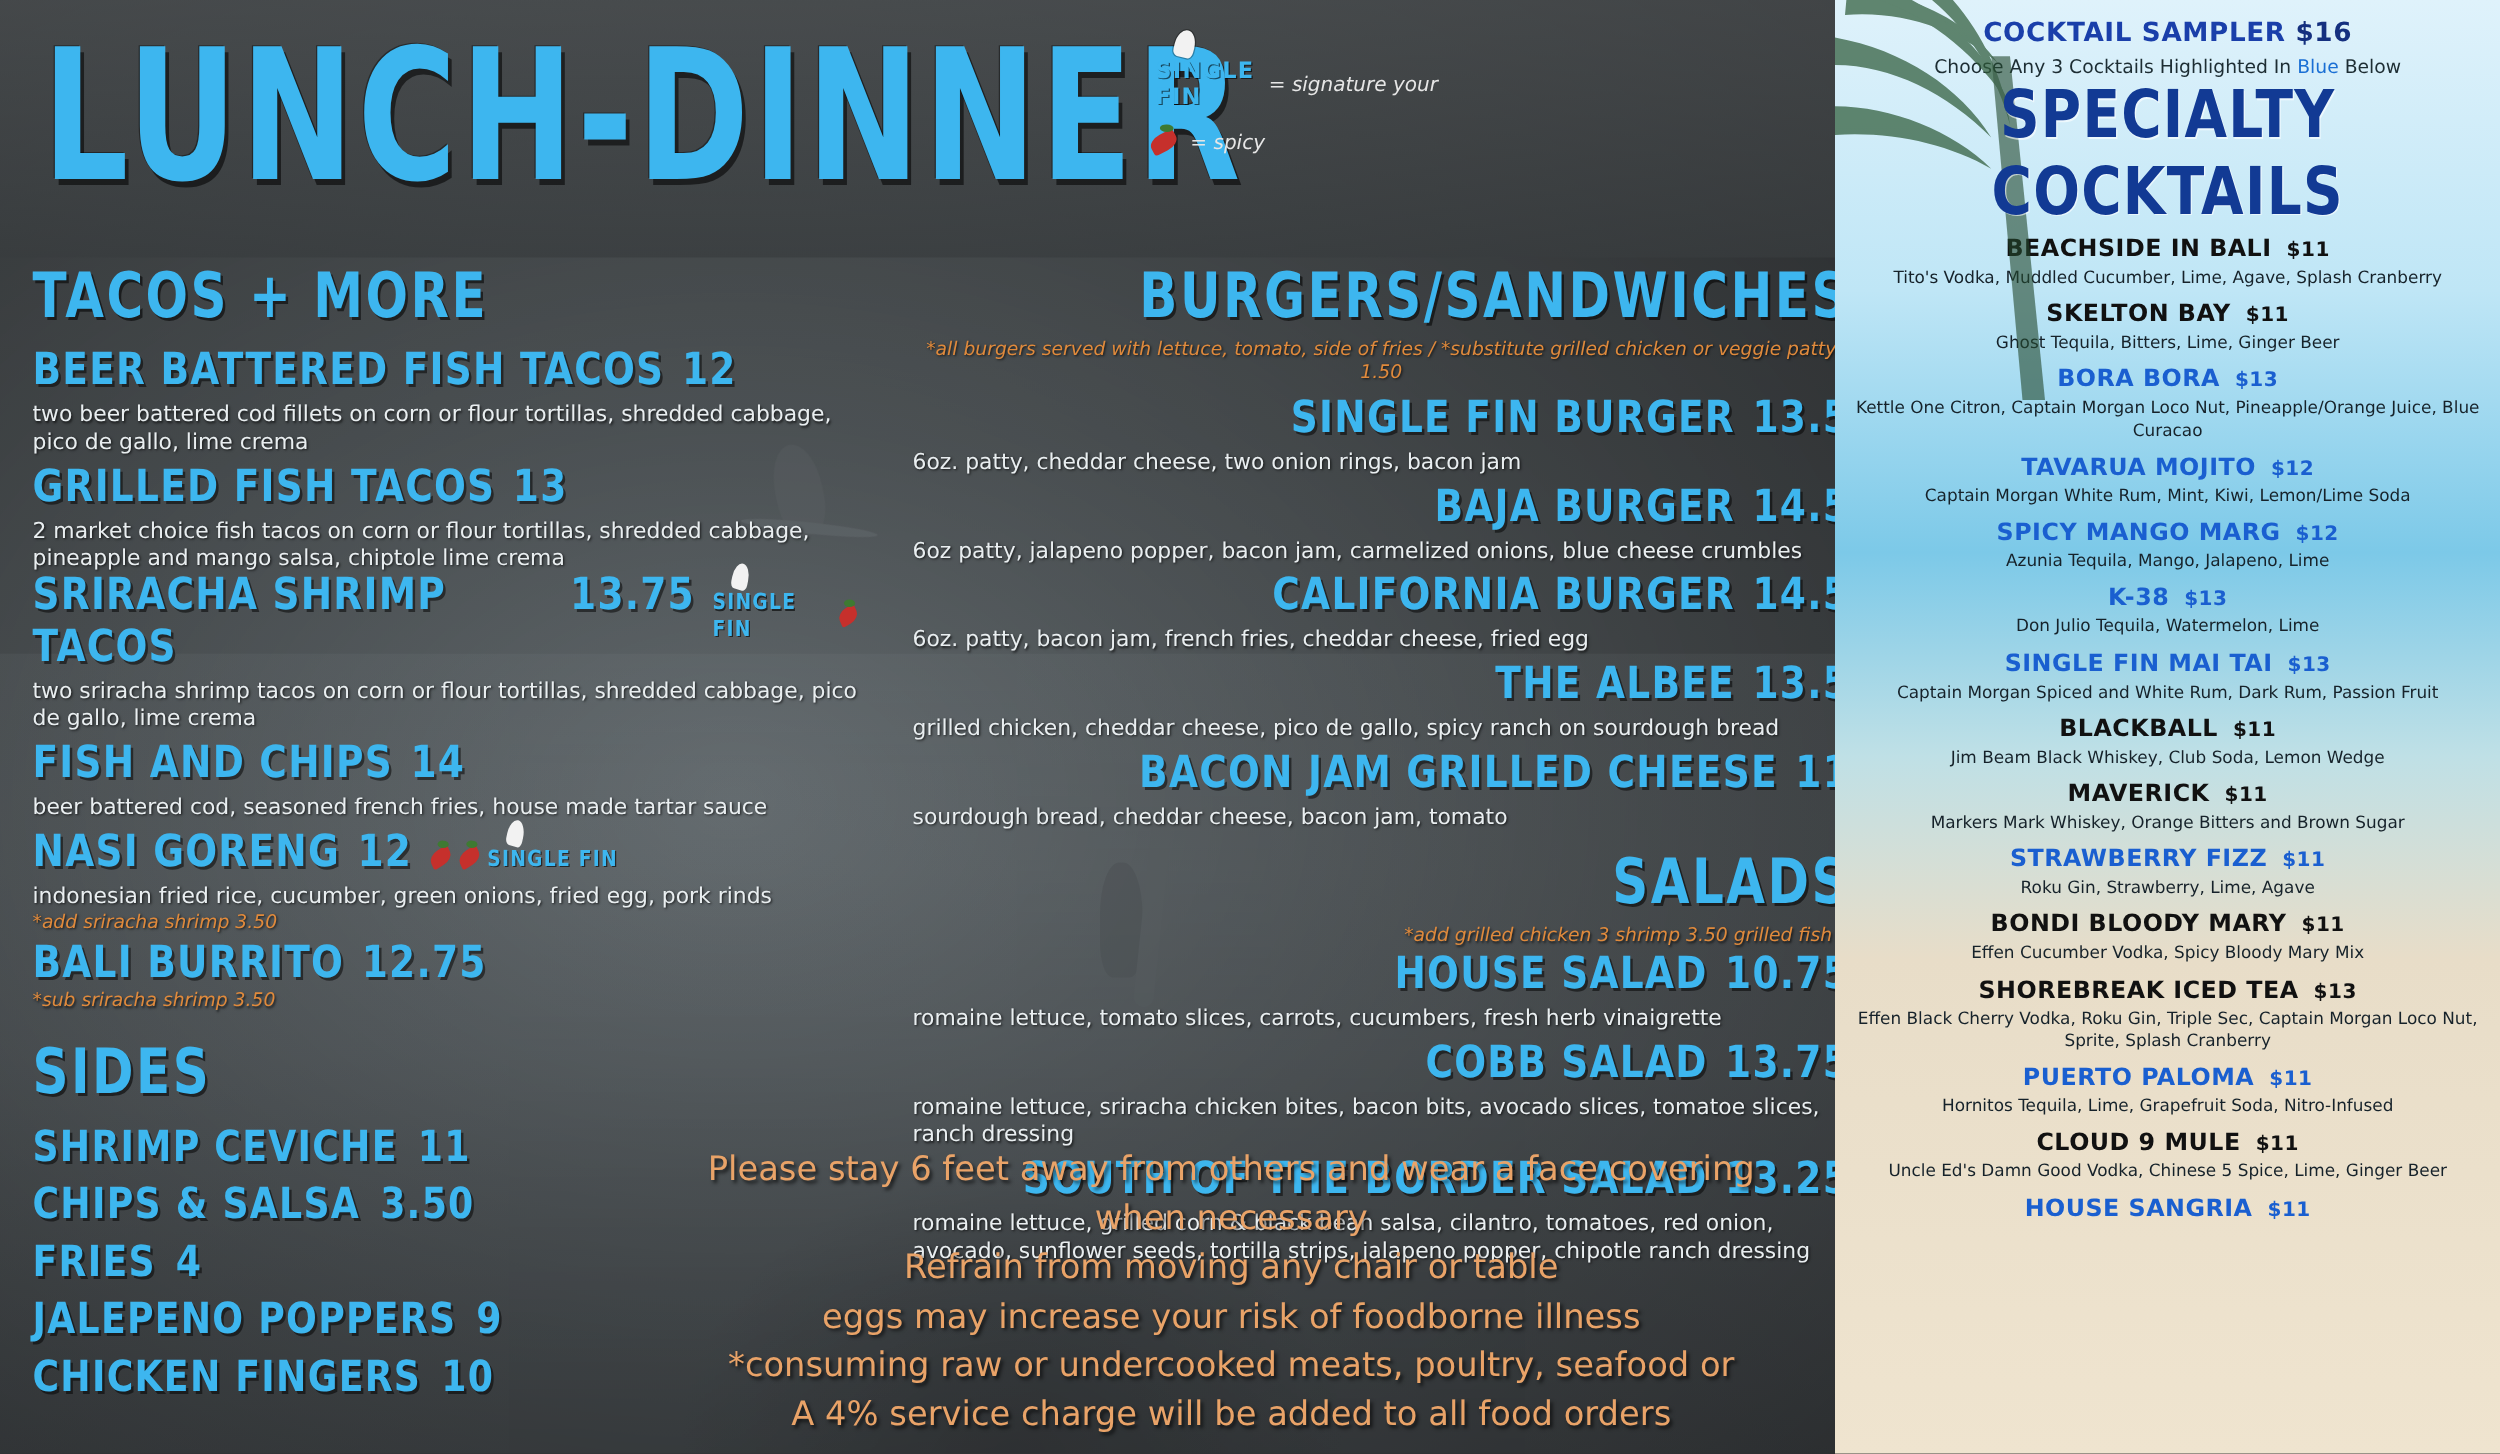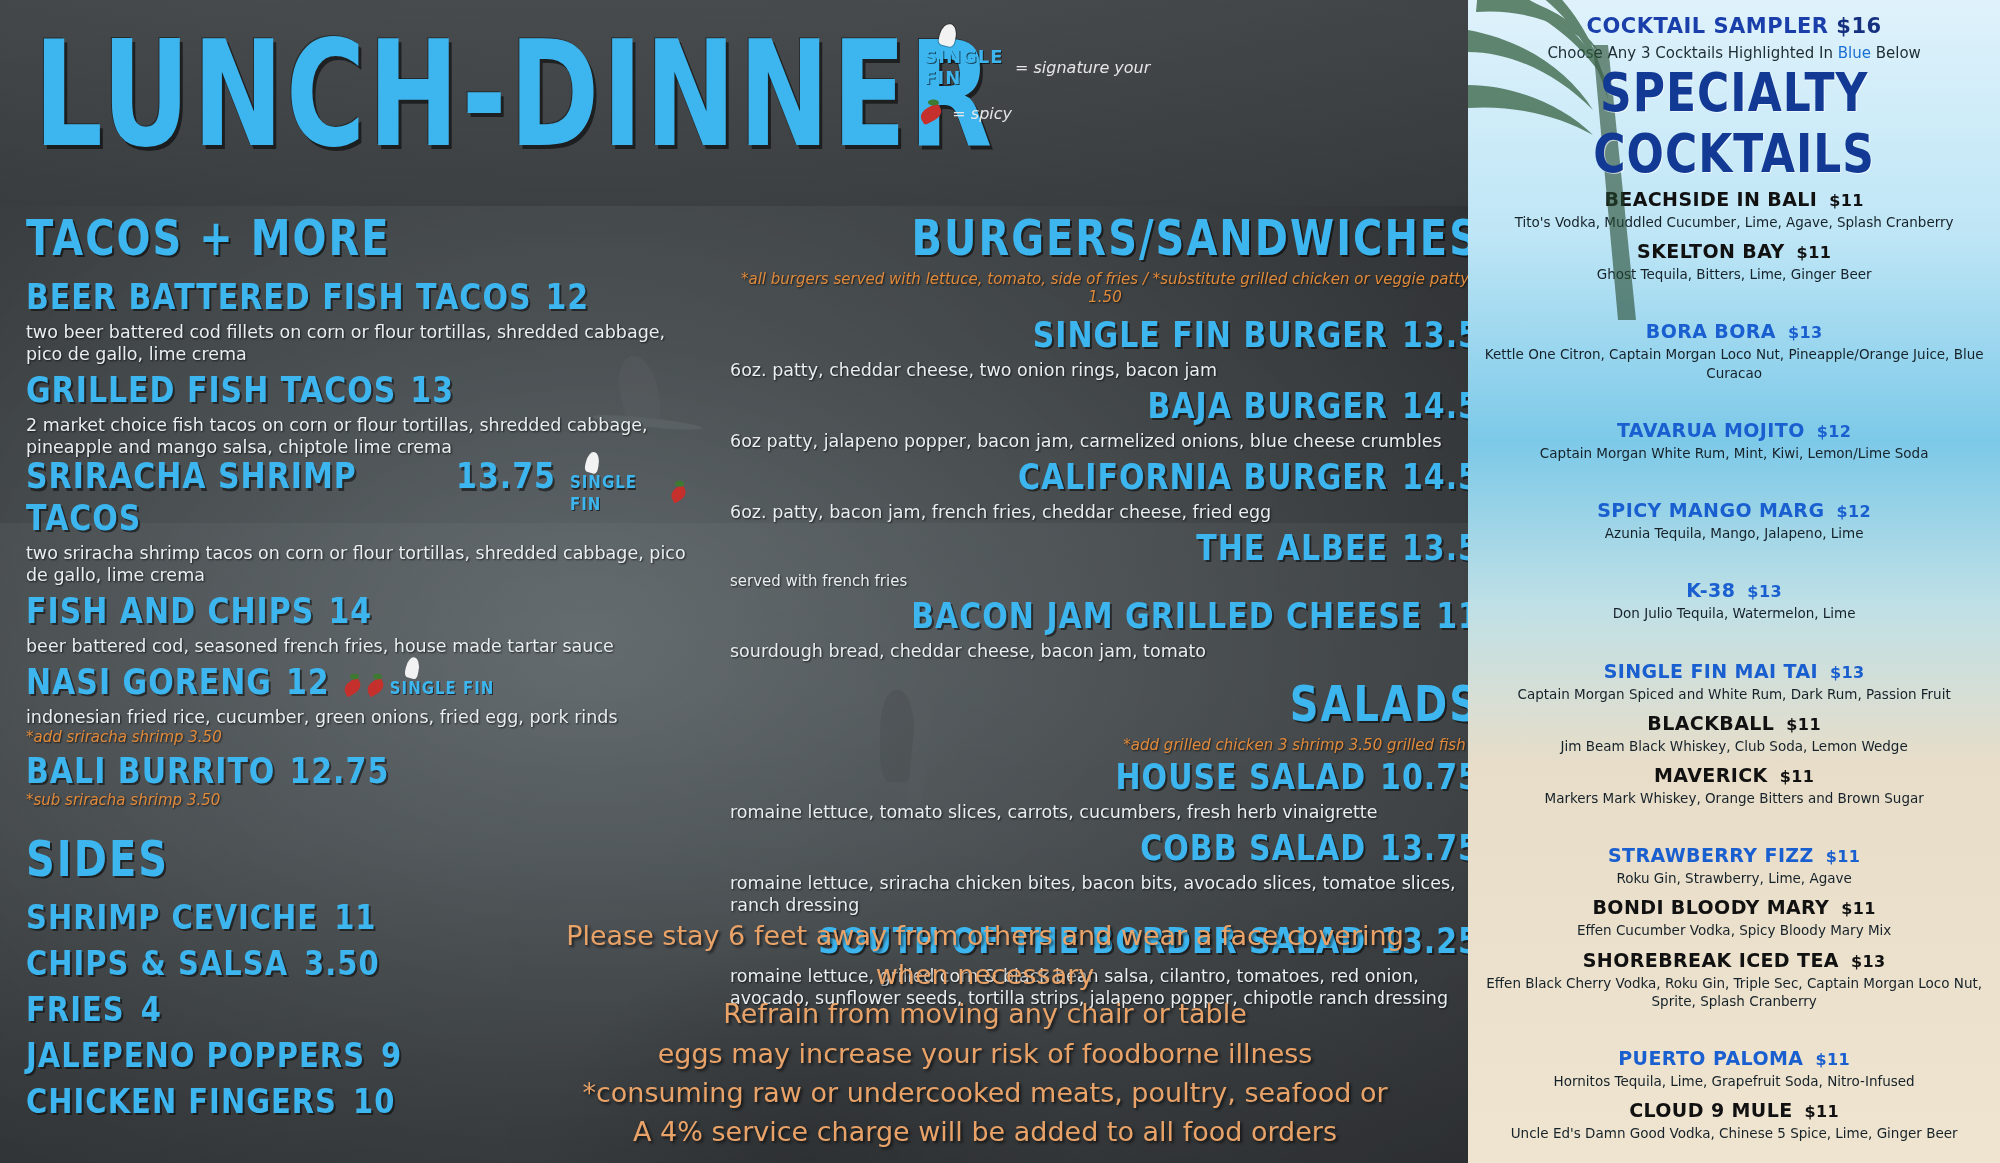--- a/index.html
+++ b/index.html
@@ -157,21 +157,21 @@
     margin-top:10px;font-size:44px;font-weight:bold;color:#123a94;letter-spacing:1px;
     text-shadow:1px 1px 0 rgba(255,255,255,.6);
     transform:scaleY(1.2);
   }
   .ck-list{margin-top:14px;padding:0 12px;}
   .ck-item{text-align:center;margin-bottom:9px;}
   .ck-name{
     font-size:19px;font-weight:bold;letter-spacing:.4px;color:#111;
     display:inline-flex;align-items:baseline;gap:12px;
   }
-  .ck-name.blue{color:#1a5fd0;margin-top:28px;}
+  .ck-name.blue{color:#1a5fd0;}
   .ck-name .ck-price{font-size:16px;}
   .ck-desc{font-size:13.5px;color:#16222a;margin-top:3px;line-height:1.35;}
 </style>
 </head>
 <body>
 
 <div class="page">
 
   <div class="menu-panel">
     <div class="bg-art">
@@ -310,21 +310,21 @@
               <span>CALIFORNIA BURGER</span>
               <span class="price">14.5</span>
             </div>
           <div class="item-desc">6oz. patty, bacon jam, french fries, cheddar cheese, fried egg</div>
         </div>
         <div class="item">
           <div class="item-name">
               <span>THE ALBEE</span>
               <span class="price">13.5</span>
             </div>
-          <div class="item-desc" style="font-size:15px;">served with french fries</div>
+          <div class="item-desc">grilled chicken, cheddar cheese, pico de gallo, spicy ranch on sourdough bread</div>
         </div>
         <div class="item">
           <div class="item-name">
               <span>BACON JAM GRILLED CHEESE</span>
               <span class="price">11</span>
             </div>
           <div class="item-desc">sourdough bread, cheddar cheese, bacon jam, tomato</div>
         </div>
       </div>
 

